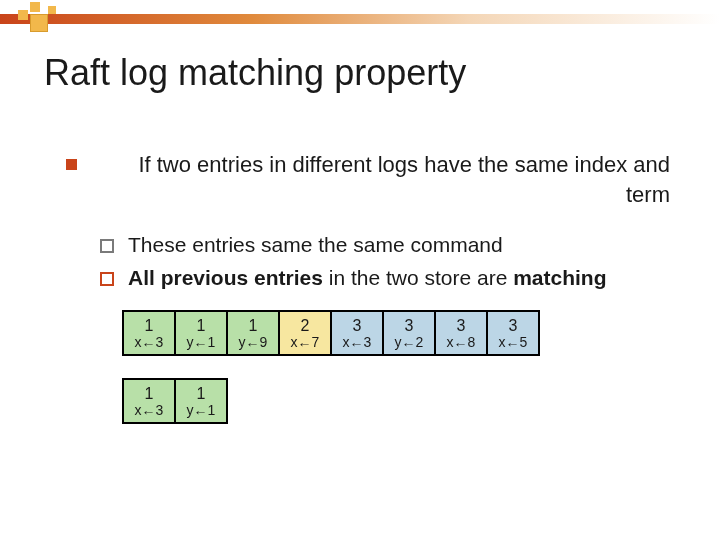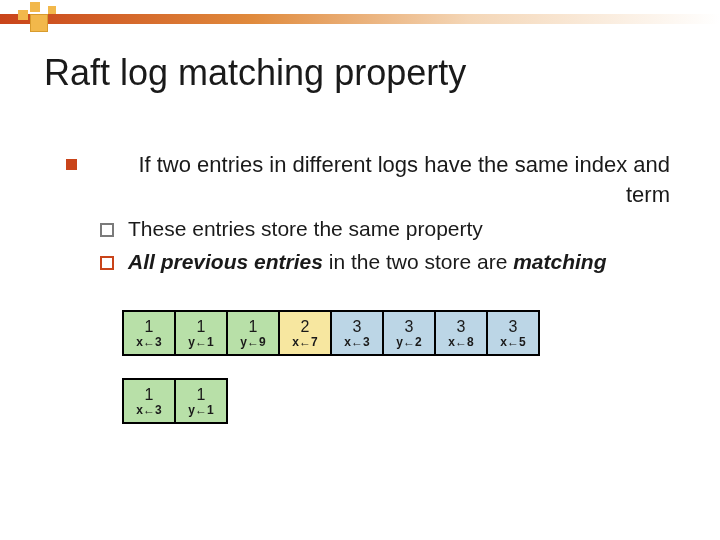--- a/index.html
+++ b/index.html
@@ -47,21 +47,21 @@
   .body {
     position: absolute;
     top: 150px;
     left: 66px;
     right: 50px;
     font-size: 22px;
     line-height: 1.35;
   }
   .b1 {
     display: flex;
-    margin-bottom: 6px;
+    margin-bottom: 22px;
   }
   .b1 .mark {
     width: 11px;
     height: 11px;
     background: #c9441a;
     margin-top: 9px;
     margin-right: 14px;
     flex: 0 0 auto;
   }
   .b2 {
@@ -76,21 +76,20 @@
     border: 2px solid #7a7a7a;
     margin-top: 8px;
     margin-right: 14px;
     flex: 0 0 auto;
     background: #ffffff;
   }
   .b2 .mark.accent {
     border-color: #c9441a;
   }
   .sub-emph {
-    font-style: italic;
     font-weight: bold;
   }
   .logs {
     position: absolute;
     top: 310px;
     left: 122px;
   }
   .log-row {
     display: flex;
     margin-bottom: 22px;
@@ -108,22 +107,21 @@
     line-height: 1.0;
   }
   .cell:first-child {
     margin-left: 0;
   }
   .cell .term {
     font-size: 16px;
     margin-bottom: 1px;
   }
   .cell .cmd {
-    font-size: 12px;
-    font-weight: bold;
+    font-size: 14px;
   }
   .c-green  { background: #b8e0a8; }
   .c-yellow { background: #f7e7a0; }
   .c-blue   { background: #bcd6e6; }
 </style>
 </head>
 <body>
 
 <div class="slide">
 
@@ -137,21 +135,21 @@
 
   <div class="title">Raft log matching property</div>
 
   <div class="body">
     <div class="b1">
       <div class="mark"></div>
       <div>If two entries in different logs have the same index and term</div>
     </div>
     <div class="b2">
       <div class="mark"></div>
-      <div>These entries store the same property</div>
+      <div>These entries same the same command</div>
     </div>
     <div class="b2">
       <div class="mark accent"></div>
       <div>
         <span class="sub-emph">All previous entries</span><span> in the two store are </span><span class="sub-emph">matching</span>
       </div>
     </div>
   </div>
 
   <div class="logs">

